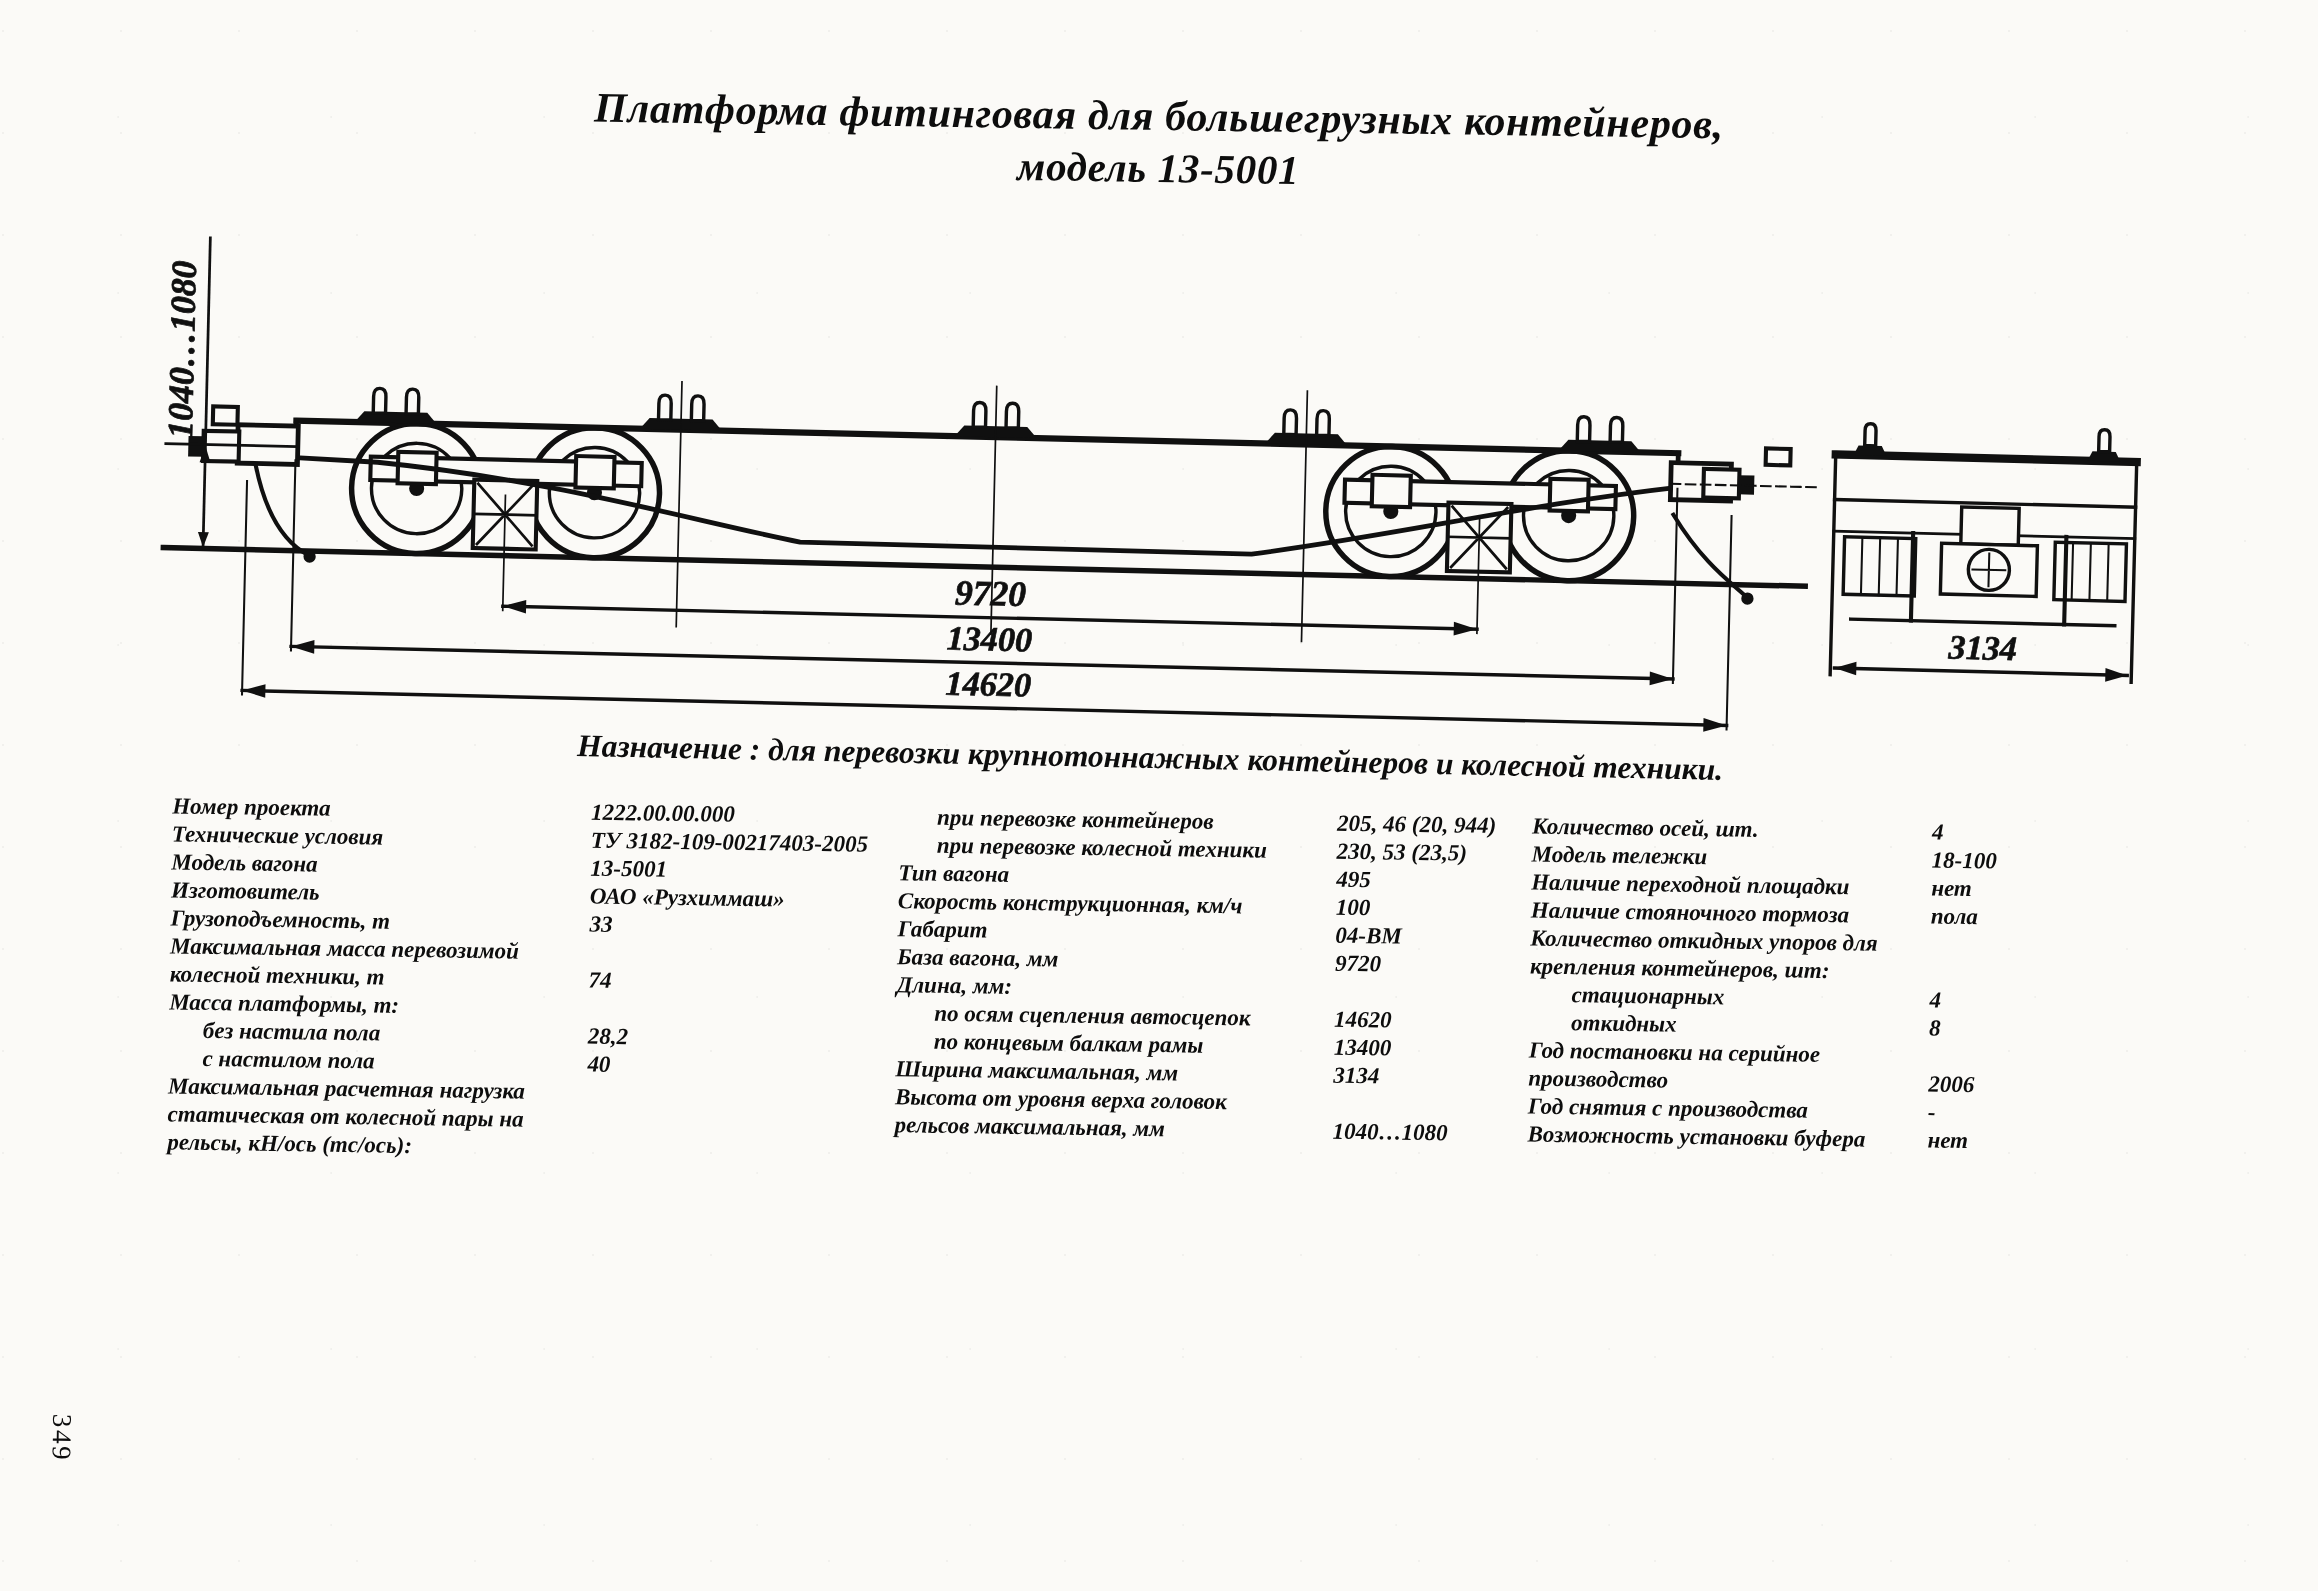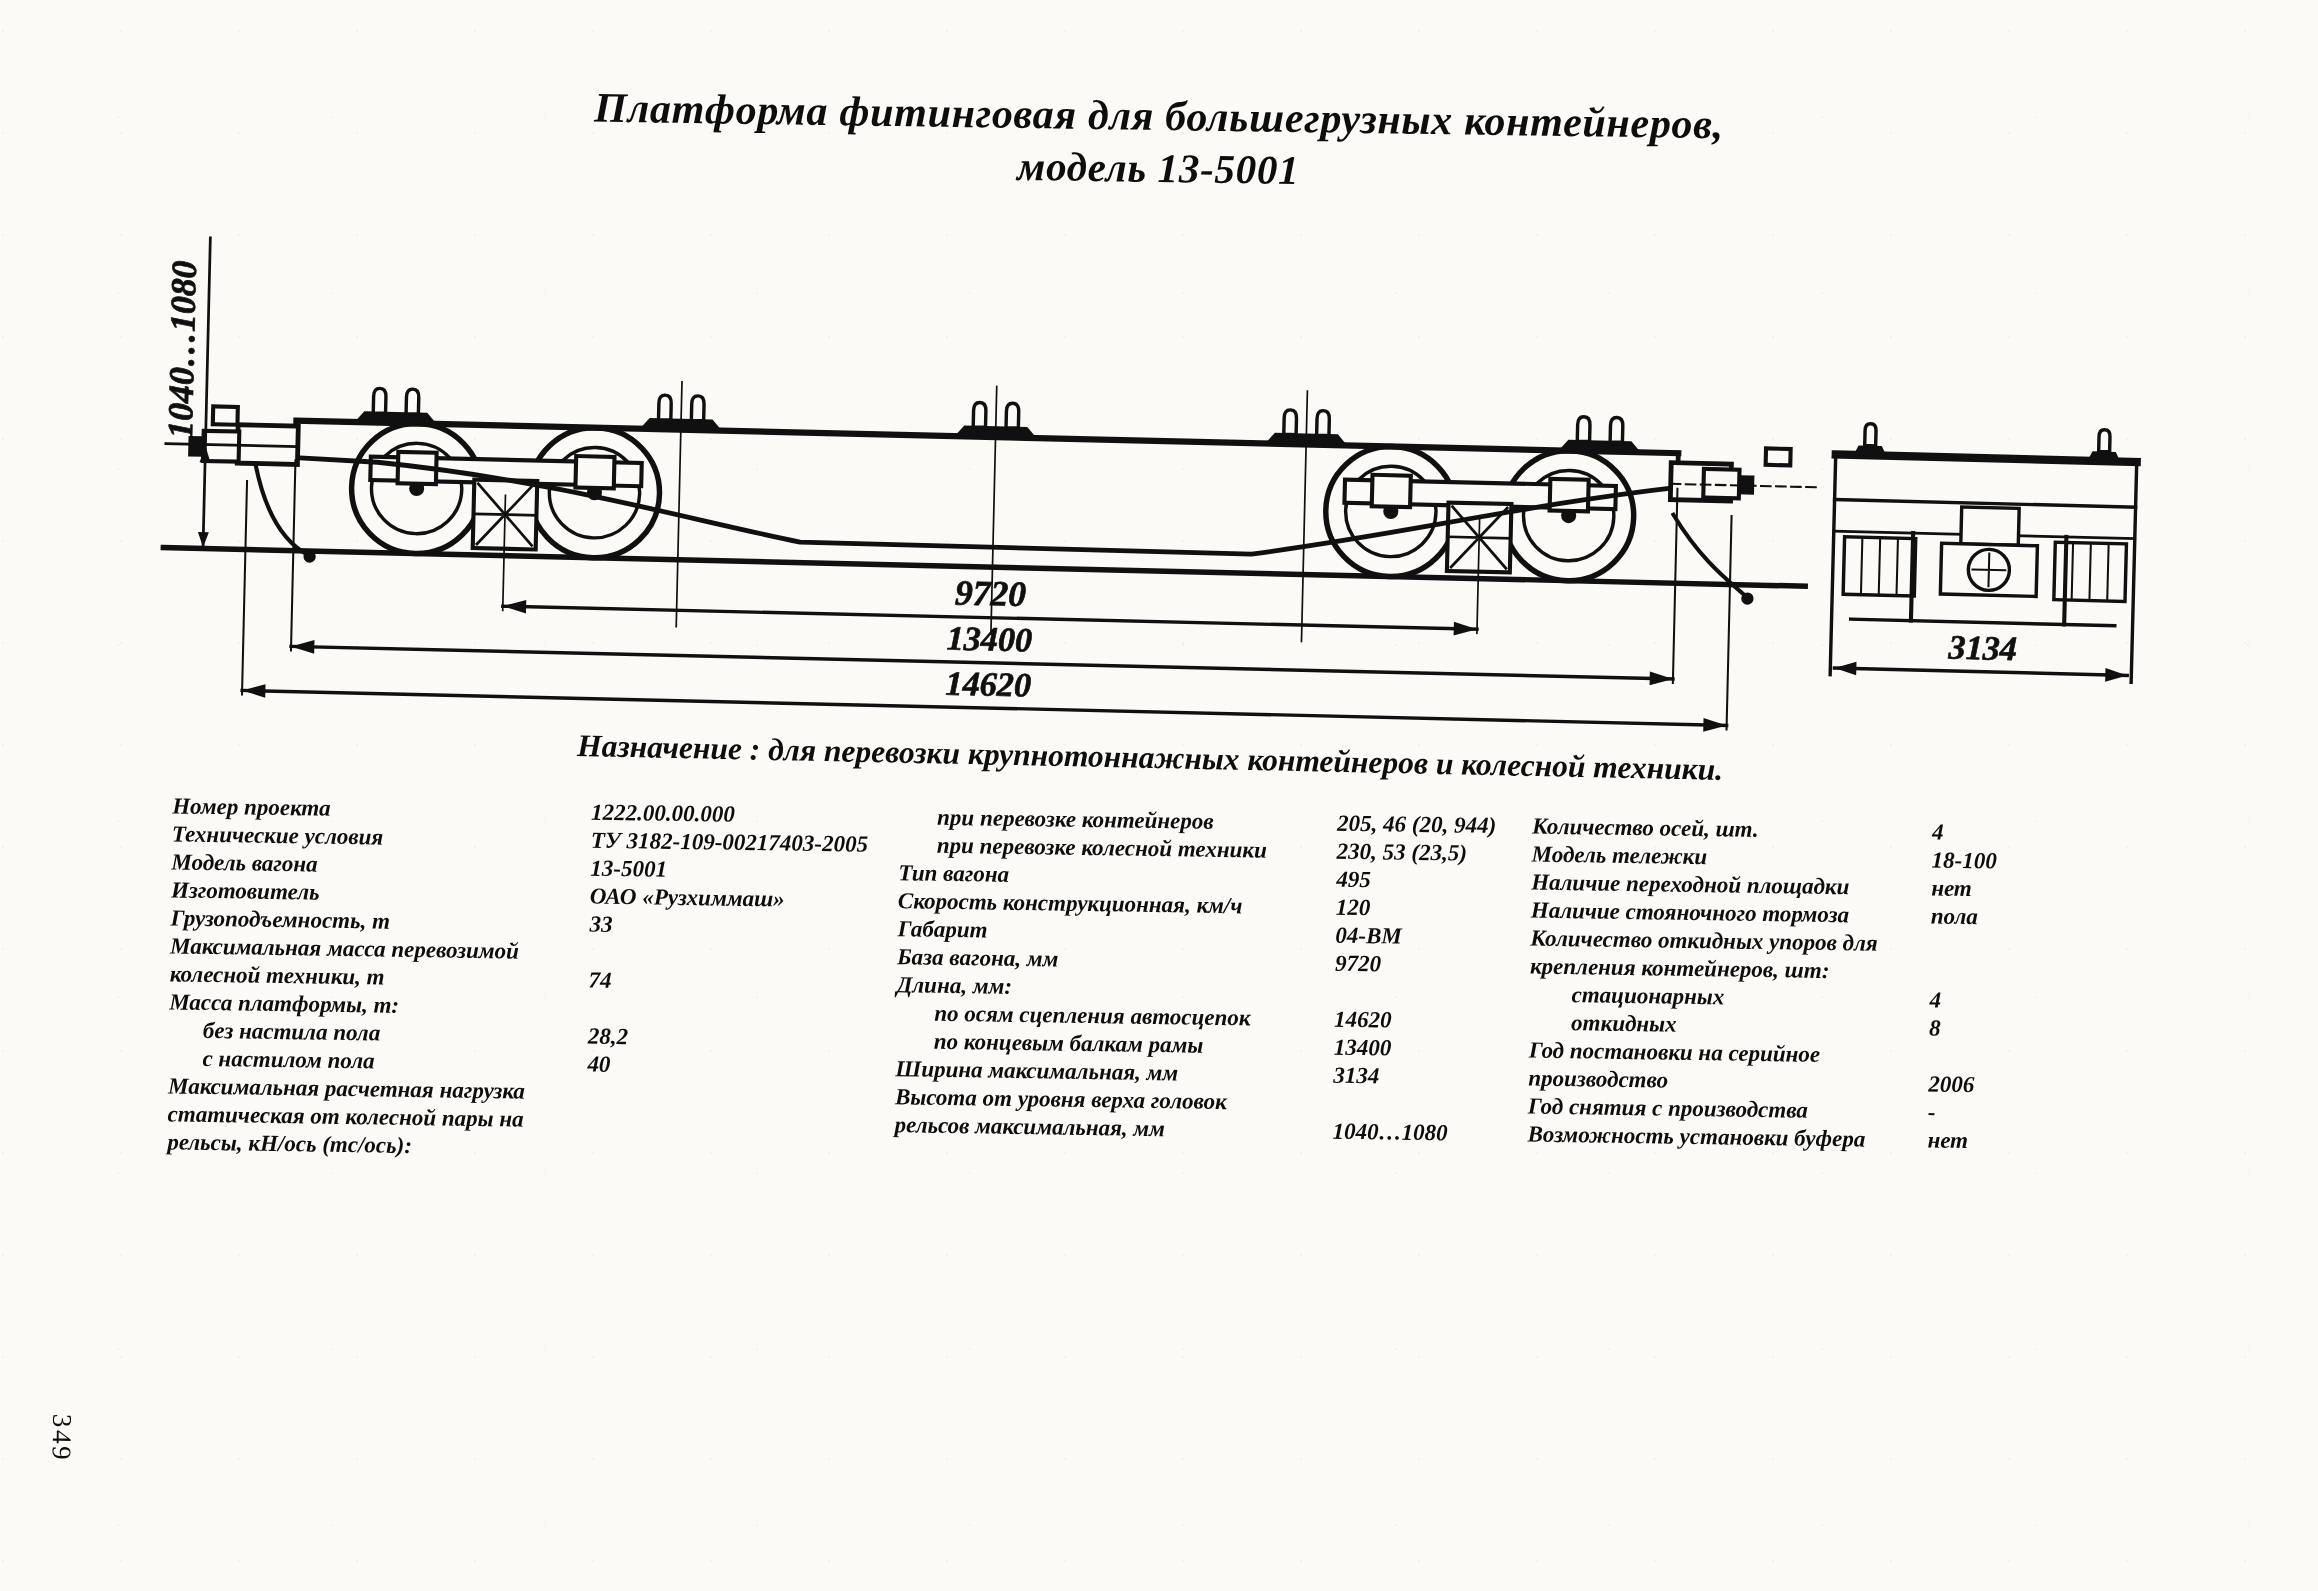--- a/index.html
+++ b/index.html
@@ -271,21 +271,21 @@
     <div class="srow">
         <span class="lbl ind">при перевозке колесной техники</span>
         <span class="val">230, 53 (23,5)</span>
       </div>
     <div class="srow">
         <span class="lbl">Тип вагона</span>
         <span class="val">495</span>
       </div>
     <div class="srow">
         <span class="lbl">Скорость конструкционная, км/ч</span>
-        <span class="val">120</span>
+        <span class="val">100</span>
       </div>
     <div class="srow">
         <span class="lbl">Габарит</span>
         <span class="val">04-ВМ</span>
       </div>
     <div class="srow">
         <span class="lbl">База вагона, мм</span>
         <span class="val">9720</span>
       </div>
     <div class="srow">

